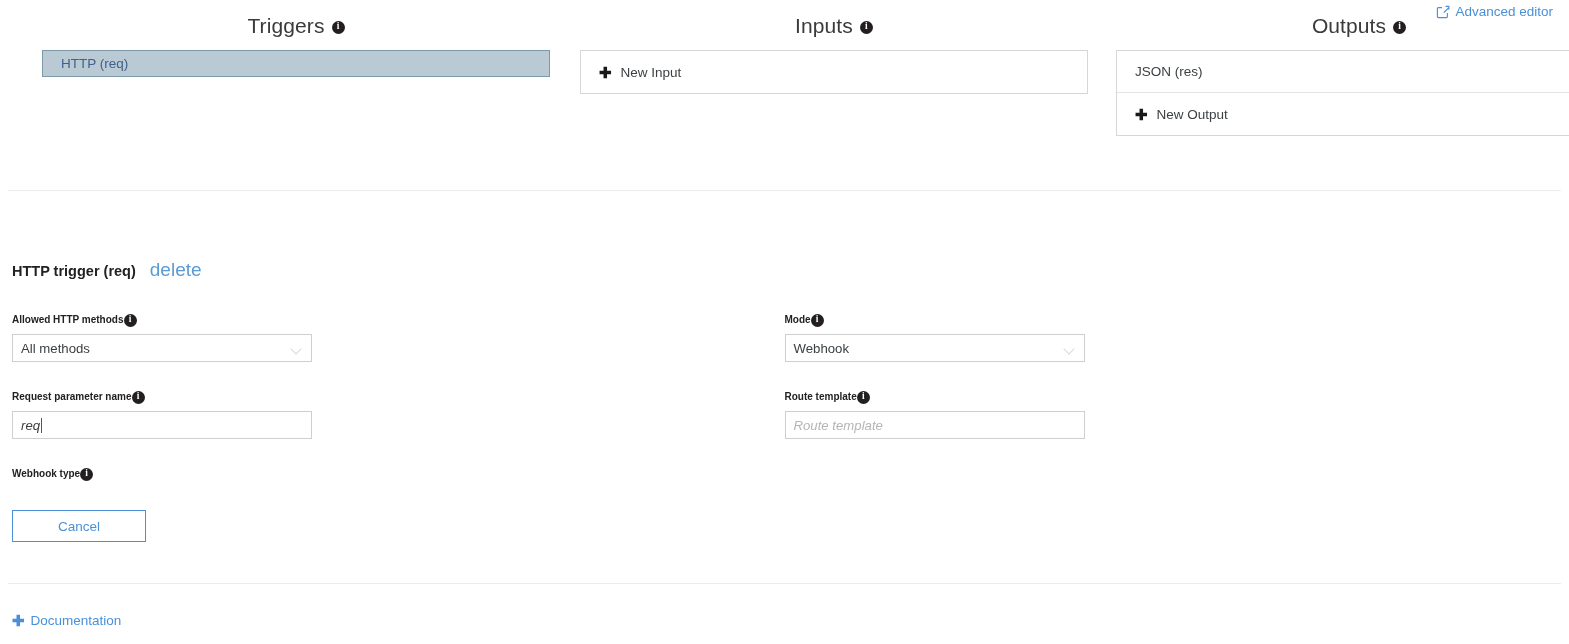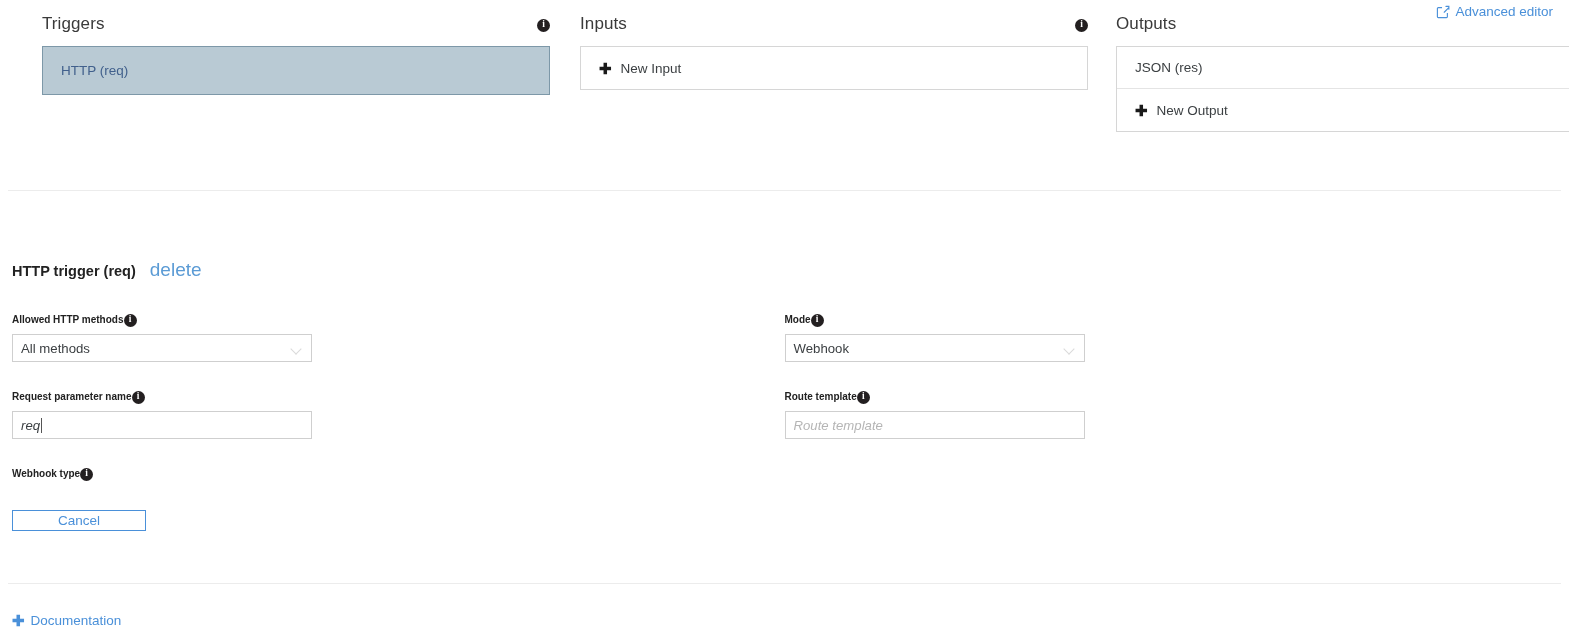--- a/index.html
+++ b/index.html
@@ -38,27 +38,27 @@
     display: flex;
     padding: 14px 18px 0 18px;
   }
   .col { flex: 0 0 auto; }
   .col-triggers { width: 508px; margin-left: 24px; }
   .col-inputs   { width: 508px; margin-left: 30px; }
   .col-outputs  { width: 486px; margin-left: 28px; }
 
   .col-title {
     text-align: center;
-    font-size: 17px;
+    font-size: 21px;
     color: #3a3a3a;
     font-weight: 400;
     margin: 0 0 12px 0;
     display: flex;
     align-items: center;
-    justify-content: space-between;
+    justify-content: center;
     gap: 7px;
     letter-spacing: .1px;
   }
 
   .info-dot {
     display: inline-flex;
     align-items: center;
     justify-content: center;
     width: 13px; height: 13px;
     border-radius: 50%;
@@ -92,21 +92,21 @@
   .panel-row:last-child { border-bottom: none; }
   .panel-row .plus {
     font-weight: bold;
     font-size: 15px;
     color: #1a1a1a;
     margin-right: 9px;
     line-height: 1;
   }
 
   .trigger-box {
-    height: 49px;
+    height: 27px;
     display: flex;
     align-items: center;
     padding: 0 18px;
     font-size: 13.5px;
     background: #b9cad4;
     border: 1px solid #7d98a8;
     color: #41608c;
     cursor: pointer;
   }
 
@@ -184,21 +184,21 @@
     height: 15px;
     background: #555;
     margin-left: 1px;
     vertical-align: middle;
   }
 
   
   .btn-row { margin-top: 30px; }
   .btn-cancel {
     width: 134px;
-    height: 21px;
+    height: 32px;
     border: 1.5px solid #4a90d9;
     background: #ffffff;
     color: #4a90d9;
     font-size: 13.5px;
     font-family: "Liberation Sans", sans-serif;
     cursor: pointer;
   }
 
   .documentation {
     position: absolute;

